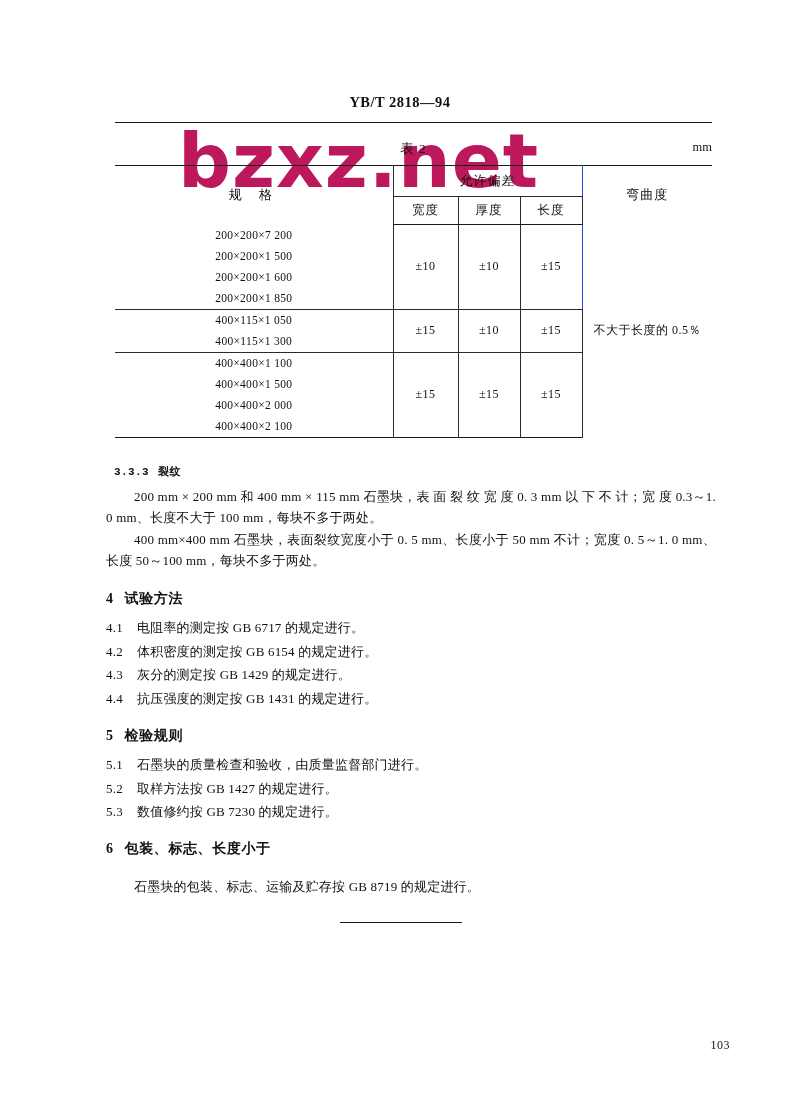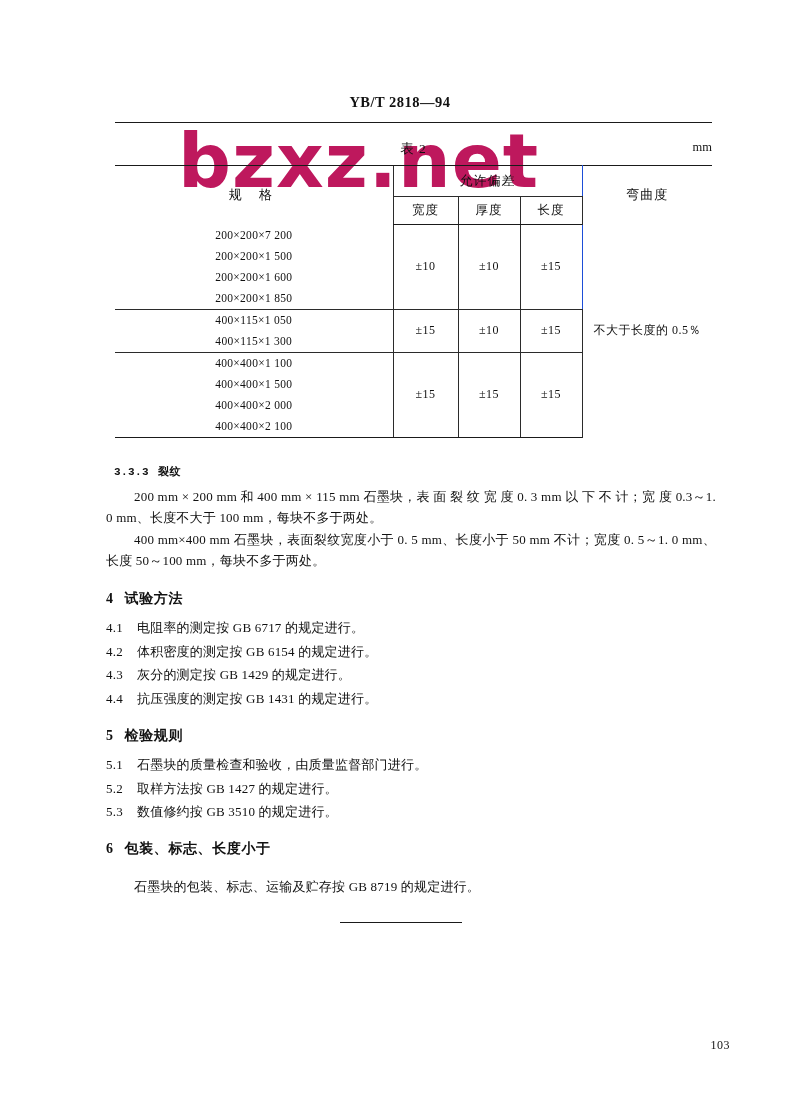--- a/index.html
+++ b/index.html
@@ -276,21 +276,21 @@
       <div class="h2">
         <span class="num">5</span><span>检验规则</span>
       </div>
       <div class="clause">
         <span class="num">5.1</span><span>石墨块的质量检查和验收，由质量监督部门进行。</span>
       </div>
       <div class="clause">
         <span class="num">5.2</span><span>取样方法按 GB 1427 的规定进行。</span>
       </div>
       <div class="clause">
-        <span class="num">5.3</span><span>数值修约按 GB 3510 的规定进行。</span>
+        <span class="num">5.3</span><span>数值修约按 GB 7230 的规定进行。</span>
       </div>
 
       <div class="h2">
         <span class="num">6</span><span>包装、标志、长度小于</span>
       </div>
       <div class="gap-sm"></div>
       <p class="para">石墨块的包装、标志、运输及贮存按 GB 8719 的规定进行。</p>
 
     </div>
 

